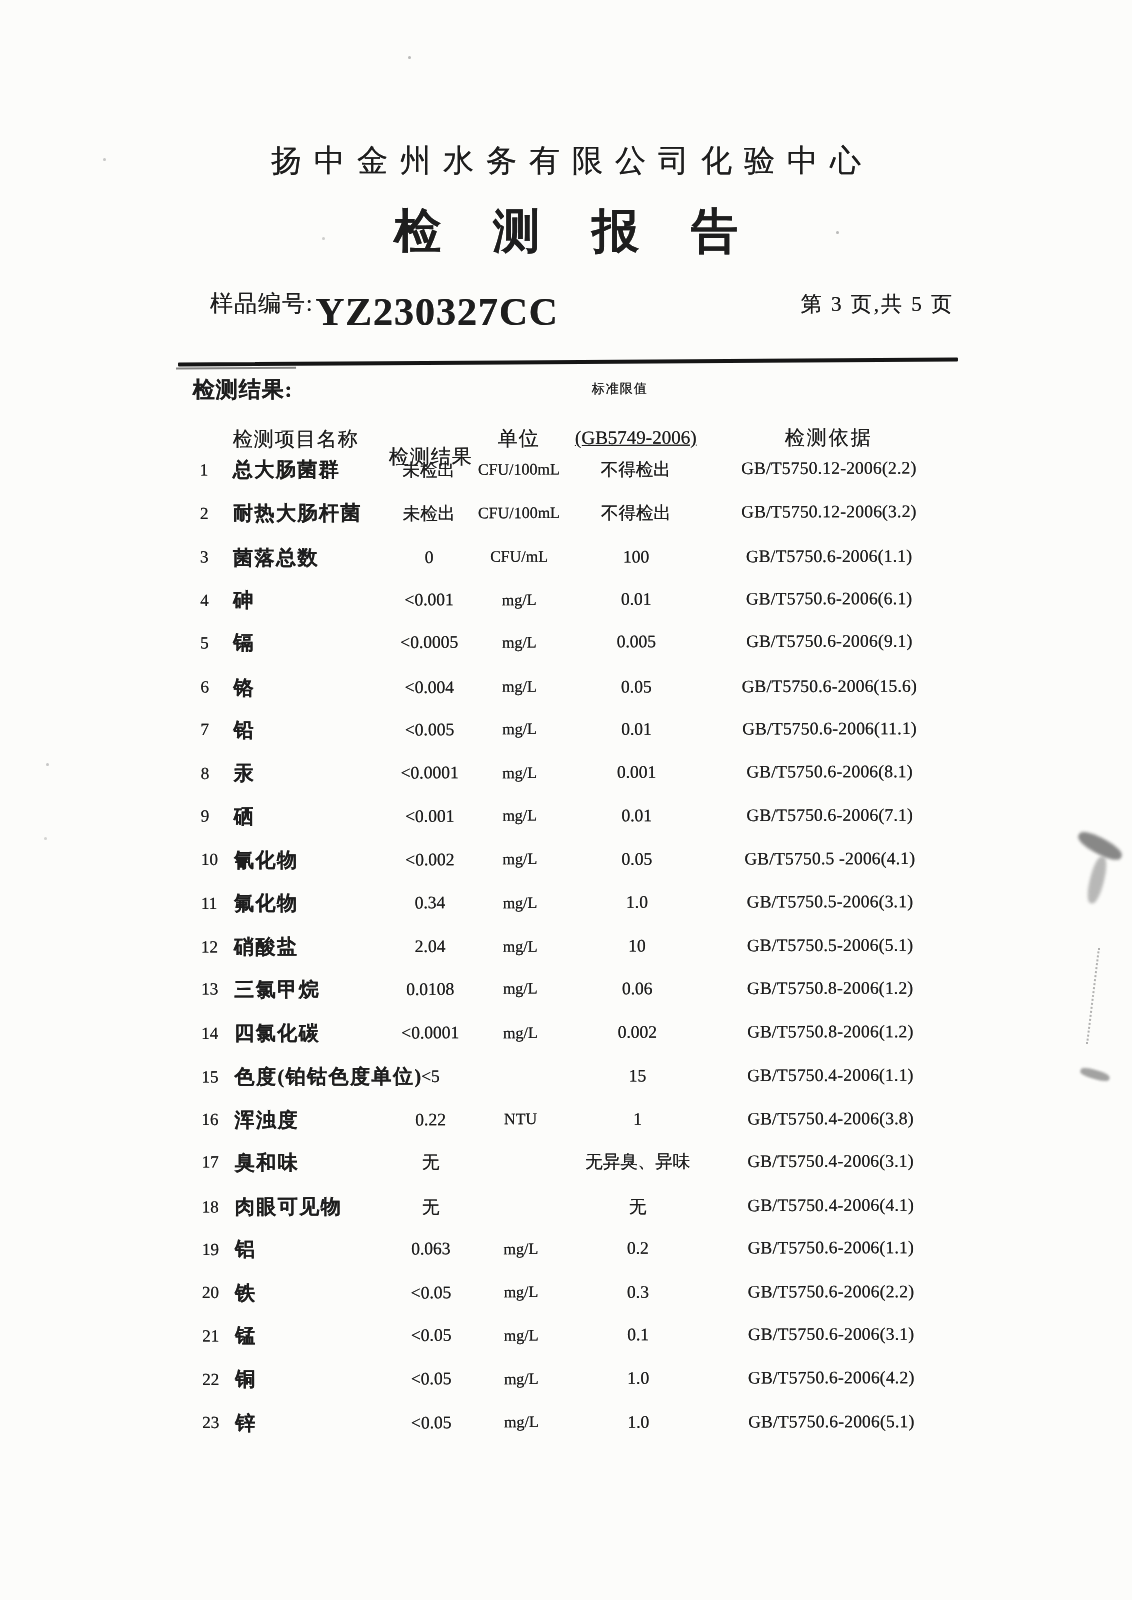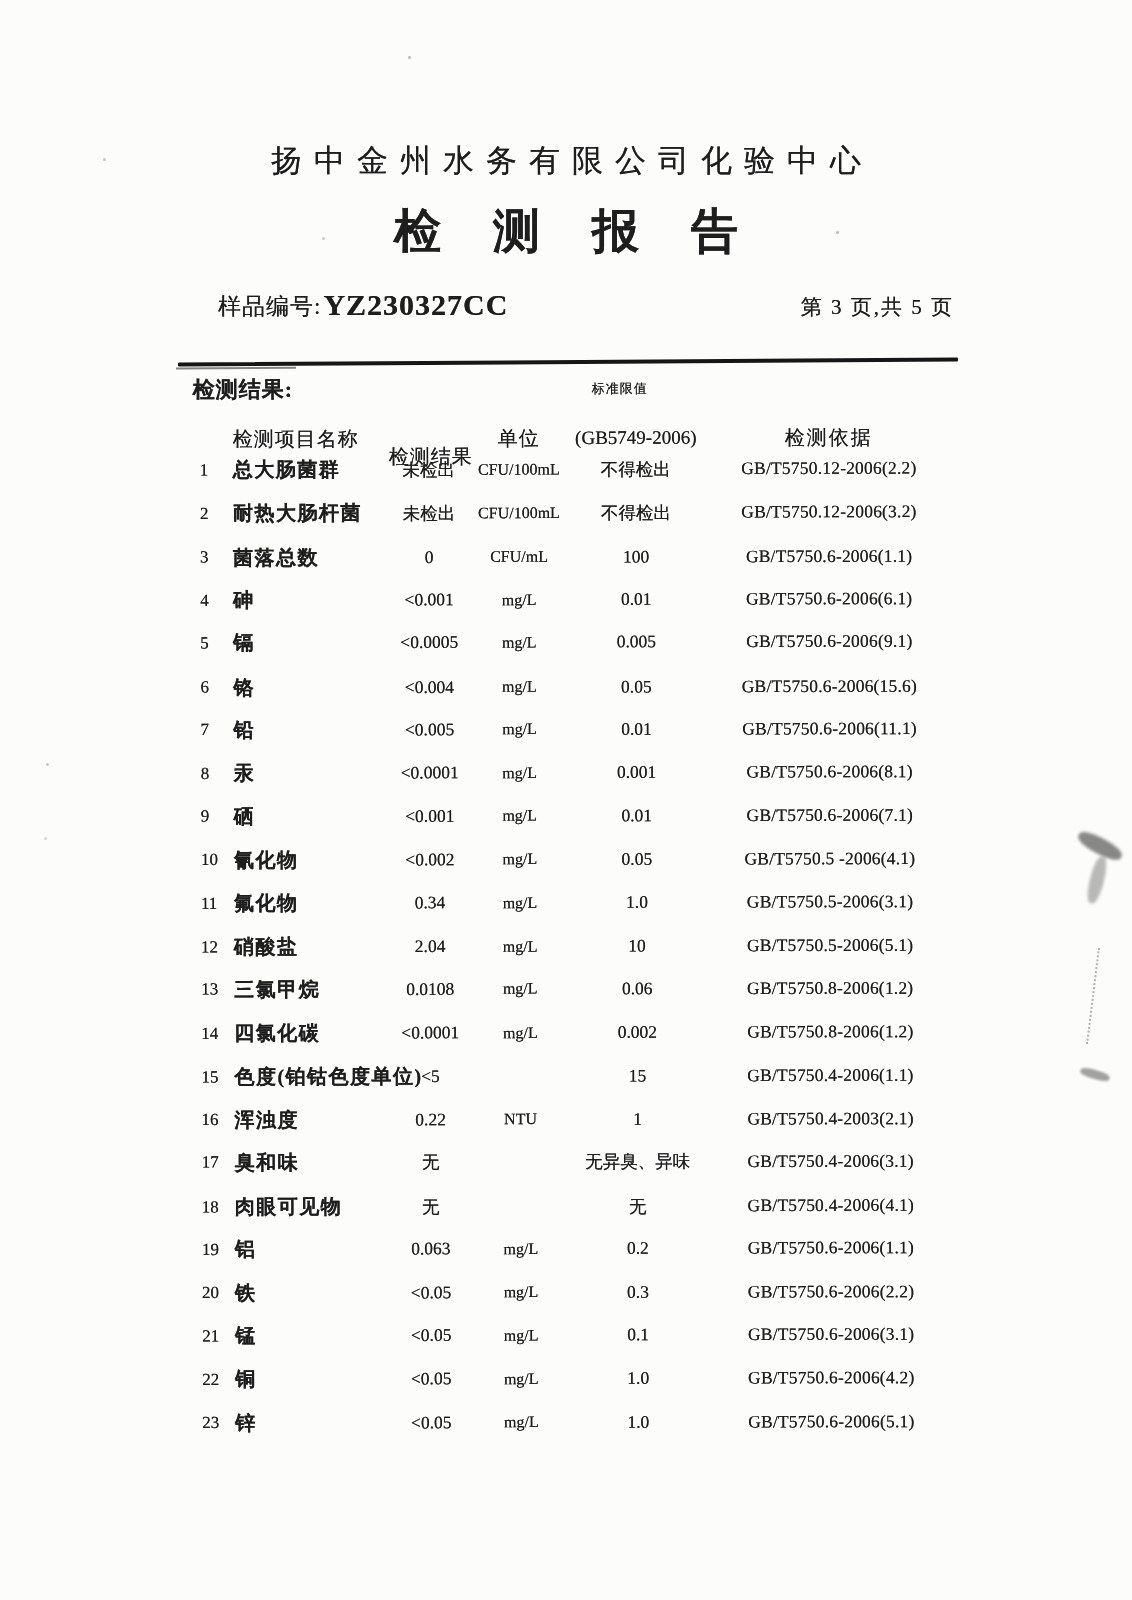--- a/index.html
+++ b/index.html
@@ -23,23 +23,23 @@
   .report-title{
     position:absolute;top:200px;left:0;width:100%;
     text-align:center;font-size:47px;letter-spacing:52px;padding-left:52px;
     box-sizing:border-box;font-weight:700;
   }
   .sample-row{
     position:absolute;top:288px;left:0;right:0;
     display:flex;justify-content:space-between;align-items:baseline;
     padding:0 178px 0 210px;
   }
-  .sample-left{display:flex;align-items:flex-end;margin-left:8px;}
+  .sample-left{display:flex;align-items:flex-start;}
   .sample-label{font-size:23px;letter-spacing:1px;}
-  .sample-no{font-size:30px;font-weight:600;letter-spacing:1px;margin-left:2px;}
+  .sample-no{font-size:40px;font-weight:600;letter-spacing:1px;margin-left:2px;}
   .page-info{font-size:21px;letter-spacing:2px;margin-left:16px;}
 
   .rule{
     position:absolute;top:360px;left:178px;width:780px;height:4px;
     background:#161616;transform:rotate(-0.38deg);border-radius:1px;
   }
   .rule::after{
     content:"";position:absolute;left:-2px;top:5px;width:120px;height:1.5px;
     background:#333;opacity:.6;
   }
@@ -61,21 +61,21 @@
     grid-column:1 / span 2;font-size:22px;font-weight:700;
     letter-spacing:1px;margin-left:-6px;
   }
   .limit-group{
     grid-column:5;text-align:center;font-size:13px;letter-spacing:1px;
     transform:translateX(-16px);
   }
   .col-item{grid-column:2;font-size:20px;justify-self:start;letter-spacing:1px;}
   .col-result{grid-column:3;text-align:right;font-size:20px;letter-spacing:1px;margin-top:37px;}
   .col-unit{grid-column:4;text-align:center;font-size:20px;letter-spacing:1px;}
-  .col-limit{grid-column:5;text-align:center;font-size:19px;}
+  .col-limit{grid-column:5;text-align:center;font-size:19px;text-decoration:underline;}
   .col-method{grid-column:6;text-align:center;font-size:20px;letter-spacing:2px;}
 
   .rows{margin-top:6px;}
   .trow{height:43.3px;}
   .trow:nth-child(3n){transform:translateY(.6px);}
   .trow:nth-child(4n+1){transform:translateY(-.5px);}
   .cell-no{font-size:17px;padding-left:1px;}
   .cell-item{font-size:20px;letter-spacing:1.5px;white-space:nowrap;font-weight:bold;}
   .cell-result{text-align:center;font-size:17.5px;}
   .cell-unit{text-align:center;font-size:16px;}
@@ -256,21 +256,21 @@
           <span class="ink cell-unit"></span>
           <span class="ink cell-limit">15</span>
           <span class="ink cell-method">GB/T5750.4-2006(1.1)</span>
         </div>
         <div class="grid-row trow">
           <span class="ink cell-no">16</span>
           <span class="ink cell-item">浑浊度</span>
           <span class="ink cell-result">0.22</span>
           <span class="ink cell-unit">NTU</span>
           <span class="ink cell-limit">1</span>
-          <span class="ink cell-method">GB/T5750.4-2003(2.1)</span>
+          <span class="ink cell-method">GB/T5750.4-2006(3.8)</span>
         </div>
         <div class="grid-row trow">
           <span class="ink cell-no">17</span>
           <span class="ink cell-item">臭和味</span>
           <span class="ink cell-result">无</span>
           <span class="ink cell-unit"></span>
           <span class="ink cell-limit">无异臭、异味</span>
           <span class="ink cell-method">GB/T5750.4-2006(3.1)</span>
         </div>
         <div class="grid-row trow">

